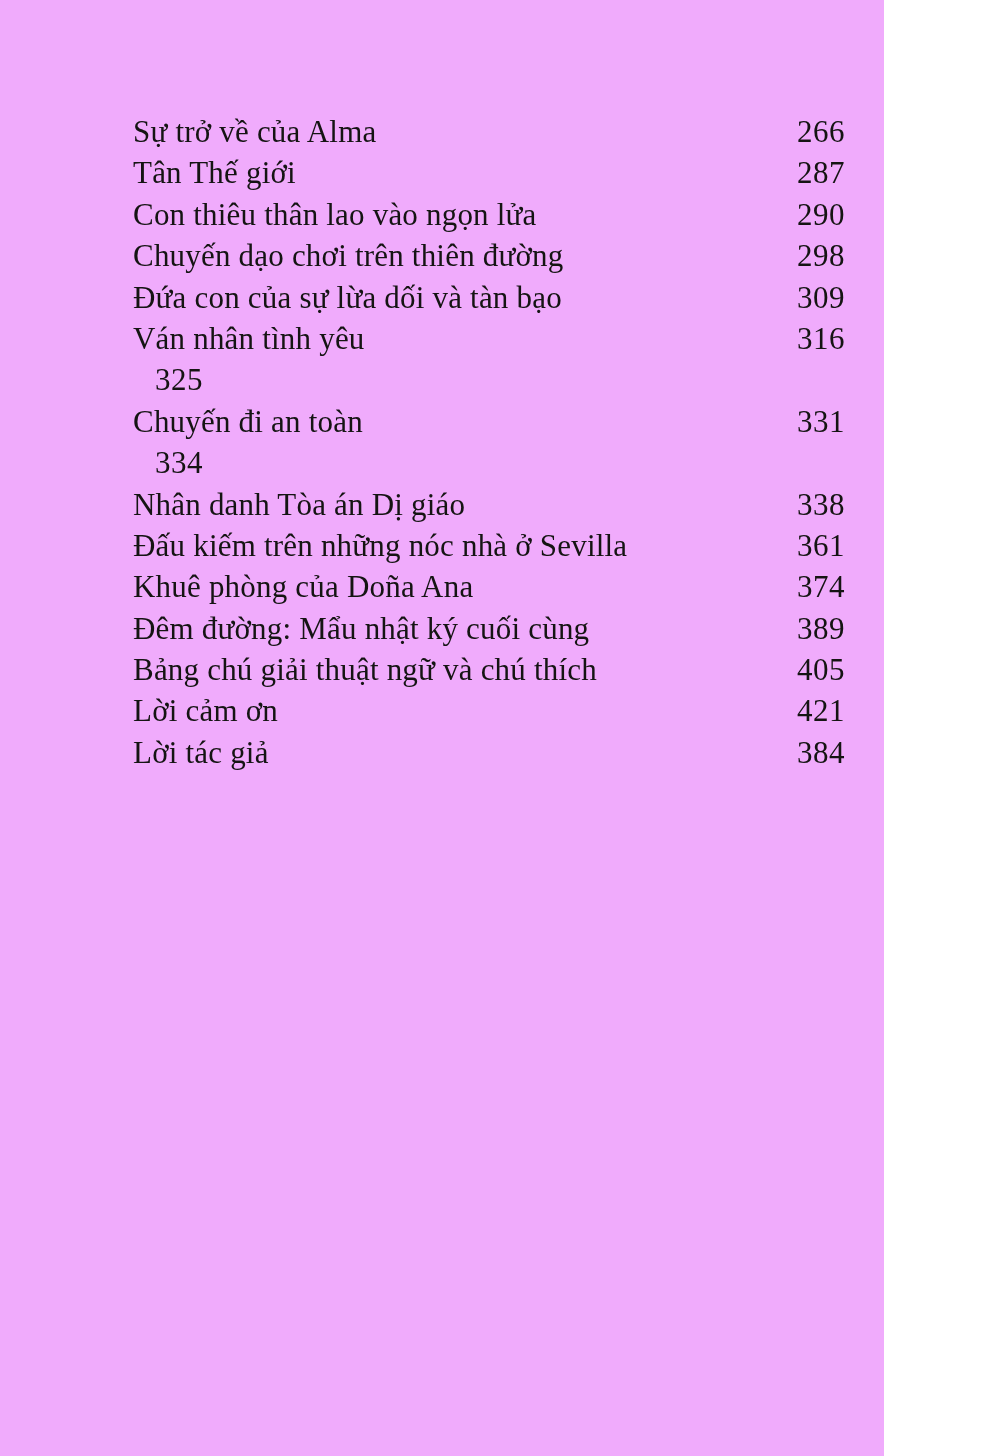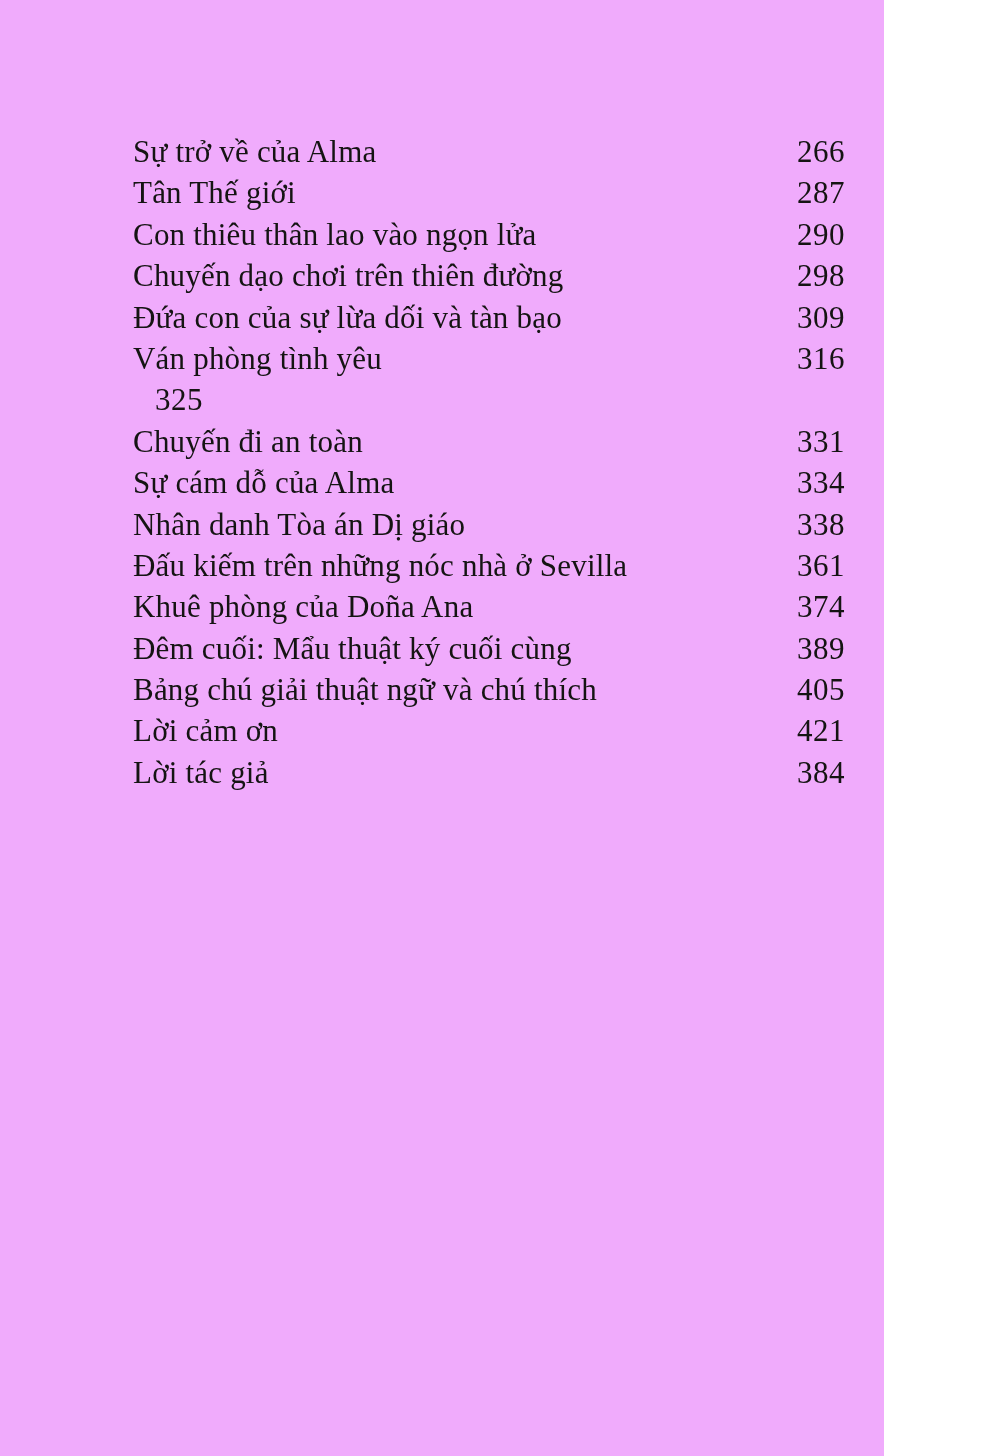--- a/index.html
+++ b/index.html
@@ -31,21 +31,20 @@
   }
   .toc-title {
     white-space: nowrap;
     letter-spacing: 0.2px;
   }
   .toc-page {
     white-space: nowrap;
     text-align: right;
     min-width: 70px;
     letter-spacing: 0.5px;
-    margin-top: 20px;
   }
 </style>
 </head>
 <body>
 
 <div class="page">
   <div class="toc">
 
     <div class="toc-row">
       <span class="toc-title">Sự trở về của Alma</span>
@@ -61,48 +60,47 @@
     </div>
     <div class="toc-row">
       <span class="toc-title">Chuyến dạo chơi trên thiên đường</span>
       <span class="toc-page">298</span>
     </div>
     <div class="toc-row">
       <span class="toc-title">Đứa con của sự lừa dối và tàn bạo</span>
       <span class="toc-page">309</span>
     </div>
     <div class="toc-row">
-      <span class="toc-title">Ván phòng tình yêu</span>
+      <span class="toc-title">Ván nhân tình yêu</span>
       <span class="toc-page">316</span>
     </div>
     <div class="toc-row">
       <span class="toc-page">325</span>
     </div>
     <div class="toc-row">
       <span class="toc-title">Chuyến đi an toàn</span>
       <span class="toc-page">331</span>
     </div>
     <div class="toc-row">
-      <span class="toc-title">Sự cám dỗ của Alma</span>
       <span class="toc-page">334</span>
     </div>
     <div class="toc-row">
       <span class="toc-title">Nhân danh Tòa án Dị giáo</span>
       <span class="toc-page">338</span>
     </div>
     <div class="toc-row">
       <span class="toc-title">Đấu kiếm trên những nóc nhà ở Sevilla</span>
       <span class="toc-page">361</span>
     </div>
     <div class="toc-row">
       <span class="toc-title">Khuê phòng của Doña Ana</span>
       <span class="toc-page">374</span>
     </div>
     <div class="toc-row">
-      <span class="toc-title">Đêm cuối: Mẩu thuật ký cuối cùng</span>
+      <span class="toc-title">Đêm đường: Mẩu nhật ký cuối cùng</span>
       <span class="toc-page">389</span>
     </div>
     <div class="toc-row">
       <span class="toc-title">Bảng chú giải thuật ngữ và chú thích</span>
       <span class="toc-page">405</span>
     </div>
     <div class="toc-row">
       <span class="toc-title">Lời cảm ơn</span>
       <span class="toc-page">421</span>
     </div>

